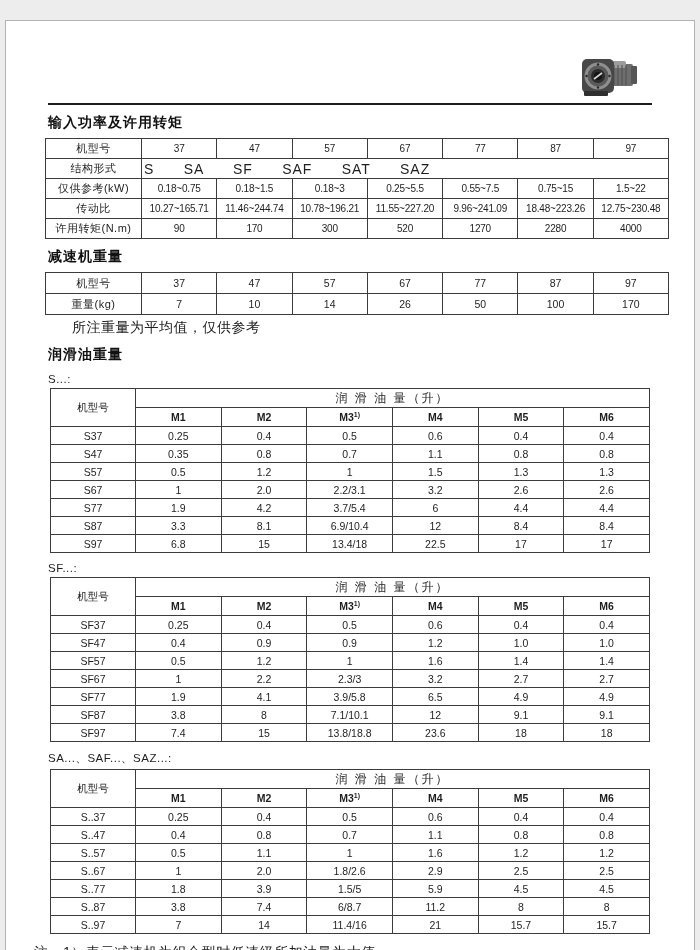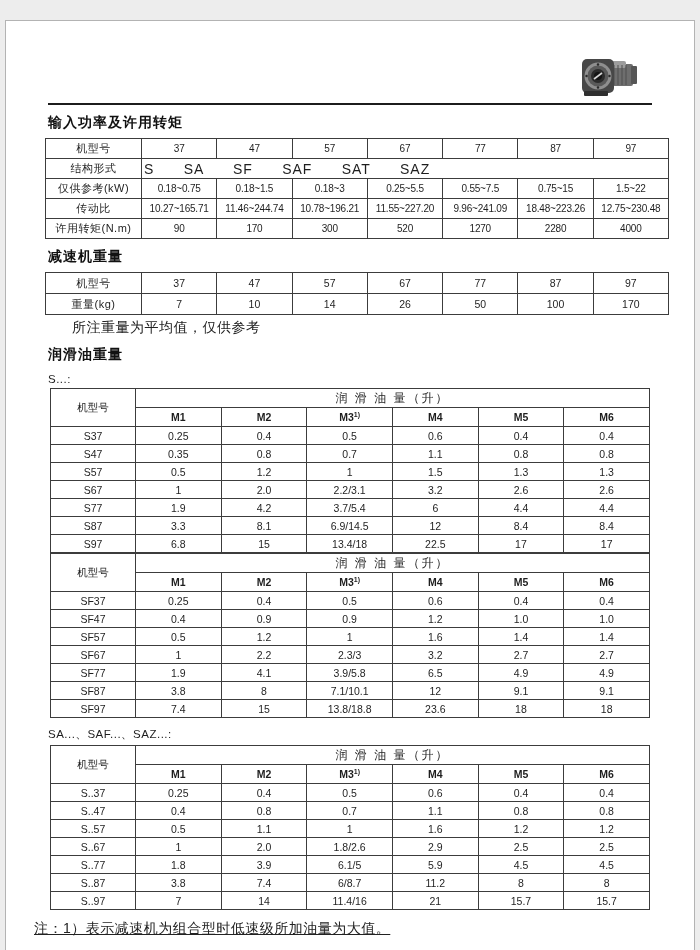--- a/index.html
+++ b/index.html
@@ -219,37 +219,38 @@
           <td>4.2</td>
           <td>3.7/5.4</td>
           <td>6</td>
           <td>4.4</td>
           <td>4.4</td>
         </tr>
         <tr>
           <td>S87</td>
           <td>3.3</td>
           <td>8.1</td>
-          <td>6.9/14.5</td>
+          <td>6.9/10.4</td>
           <td>12</td>
           <td>8.4</td>
           <td>8.4</td>
         </tr>
         <tr>
           <td>S97</td>
           <td>6.8</td>
           <td>15</td>
           <td>13.4/18</td>
           <td>22.5</td>
           <td>17</td>
           <td>17</td>
         </tr>
       </tbody>
   </table>
 
+  <div class="series-label">SF...:</div>
   <table class="lube">
     <colgroup>
         <col class="c-model">
         <col span="6">
       </colgroup>
     <thead>
         <tr>
           <th class="lbl" rowspan="2">机型号</th>
           <th class="group" colspan="6">润 滑 油 量（升）</th>
         </tr>
@@ -383,21 +384,21 @@
           <td>2.0</td>
           <td>1.8/2.6</td>
           <td>2.9</td>
           <td>2.5</td>
           <td>2.5</td>
         </tr>
         <tr>
           <td>S..77</td>
           <td>1.8</td>
           <td>3.9</td>
-          <td>6.1/5</td>
+          <td>1.5/5</td>
           <td>5.9</td>
           <td>4.5</td>
           <td>4.5</td>
         </tr>
         <tr>
           <td>S..87</td>
           <td>3.8</td>
           <td>7.4</td>
           <td>6/8.7</td>
           <td>11.2</td>

